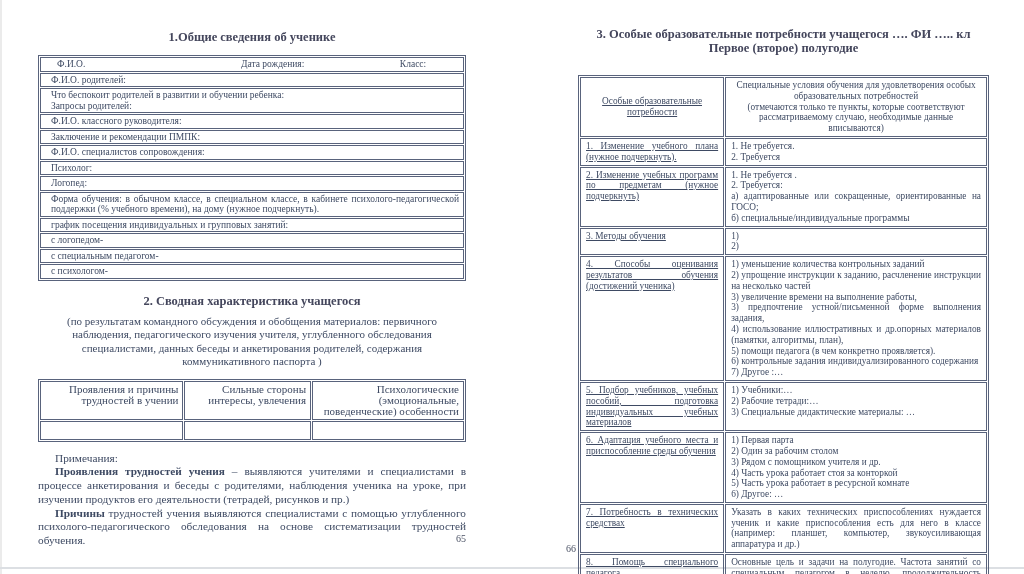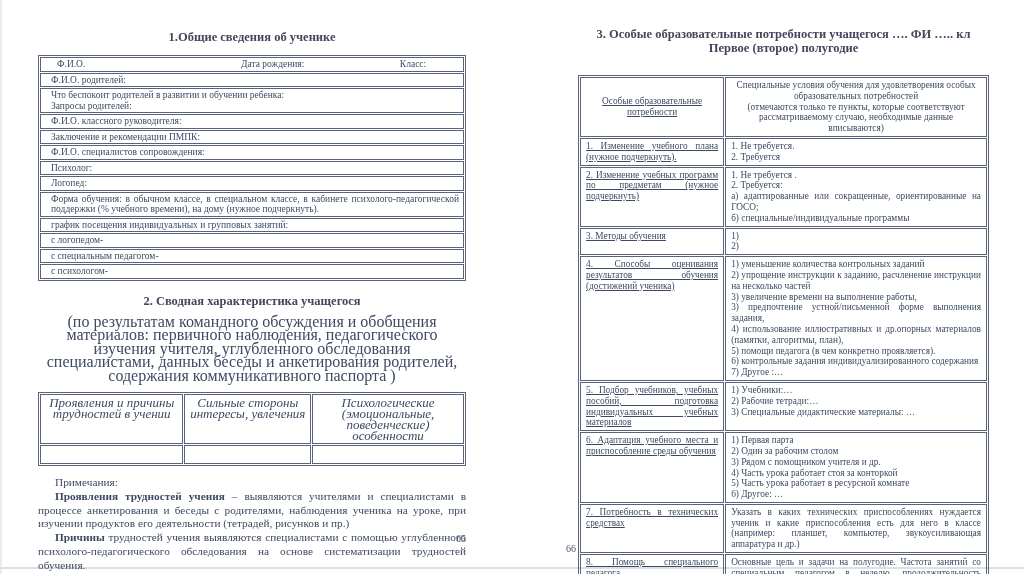--- a/index.html
+++ b/index.html
@@ -37,26 +37,26 @@
   
   .t1 td { font-size:9.5px; line-height:10.5px; padding:1px 4px 1px 10px; text-align:justify; }
   .t1 .row1 { display:flex; padding-left:0; }
   .t1 .row1 .f1 { flex:0 0 39%; padding-left:16px; box-sizing:border-box; }
   .t1 .row1 .f2 { flex:0 0 38%;margin-left:37px; }
   .t1 .row1 .f3 { flex:1 1 auto; }
 
   
   .s2-title { margin:13px 0 0 0; }
   .s2-intro {
-    font-size:16px; line-height:13.5px; text-align:center;
+    font-size:11px; line-height:13.5px; text-align:center;
     margin:7px 2px 10px 2px;
   }
   .t2 td {
-    font-size:13px; line-height:11px; padding:2px 4px;
-    text-align:center; vertical-align:top;font-style:italic;
+    font-size:11px; line-height:11px; padding:2px 4px;
+    text-align:right; vertical-align:top;
   }
   .t2 .c1 { width:34%; } .t2 .c2 { width:30%; } .t2 .c3 { width:36%; }
   .t2 .empty td { height:13px; }
 
   
   .notes { margin-top:10px; font-size:11.3px; line-height:13.8px; }
   .notes p { margin:0; text-indent:17px; text-align:justify; }
   .notes .lead { font-weight:bold; }
 
   

